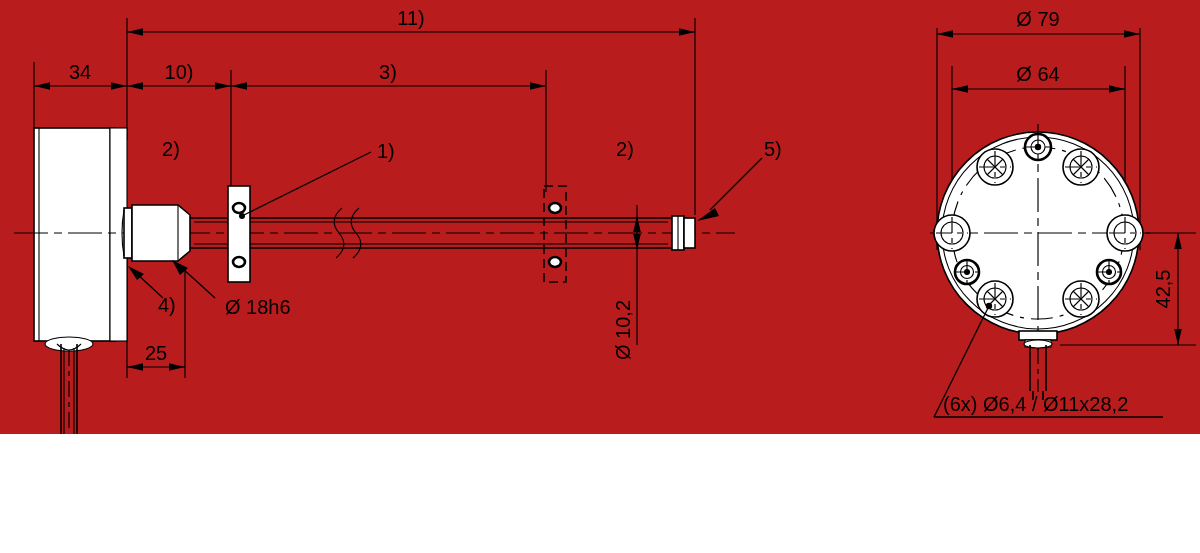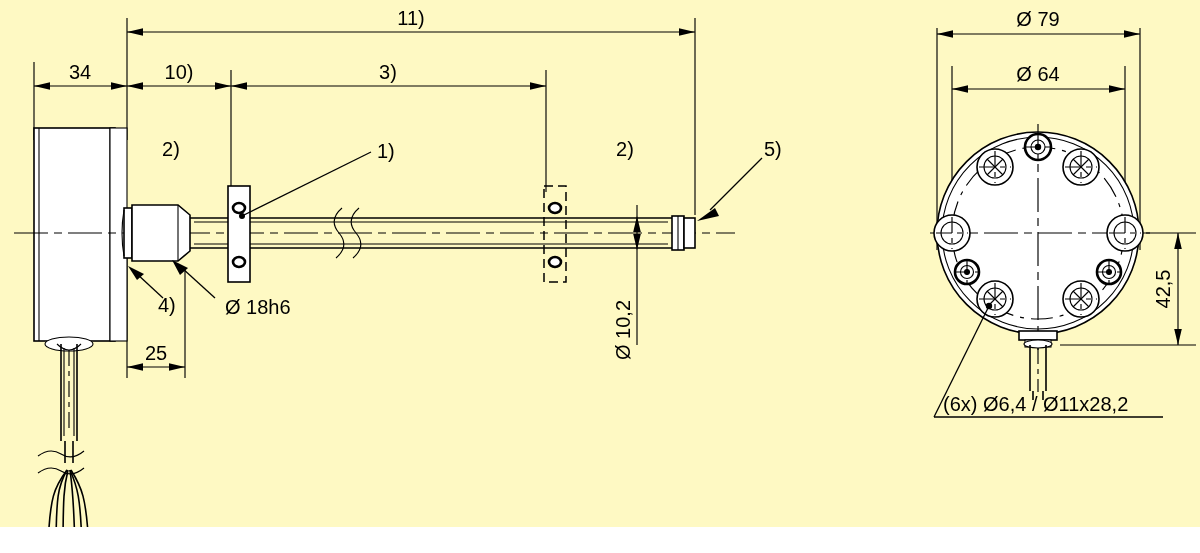--- a/index.html
+++ b/index.html
@@ -7,22 +7,22 @@
     margin: 0;
     padding: 0;
     background: #ffffff;
   }
   body {
     font-family: "Liberation Sans", sans-serif;
   }
   #root {
     position: relative;
     width: 1200px;
-    height: 527px;
-    background: #fef9c3;
+    height: 434px;
+    background: #b91c1c;
     overflow: hidden;
   }
   svg.drawing {
     position: absolute;
     left: 0;
     top: 0;
     width: 1200px;
     height: 553px;
     display: block;
   }

